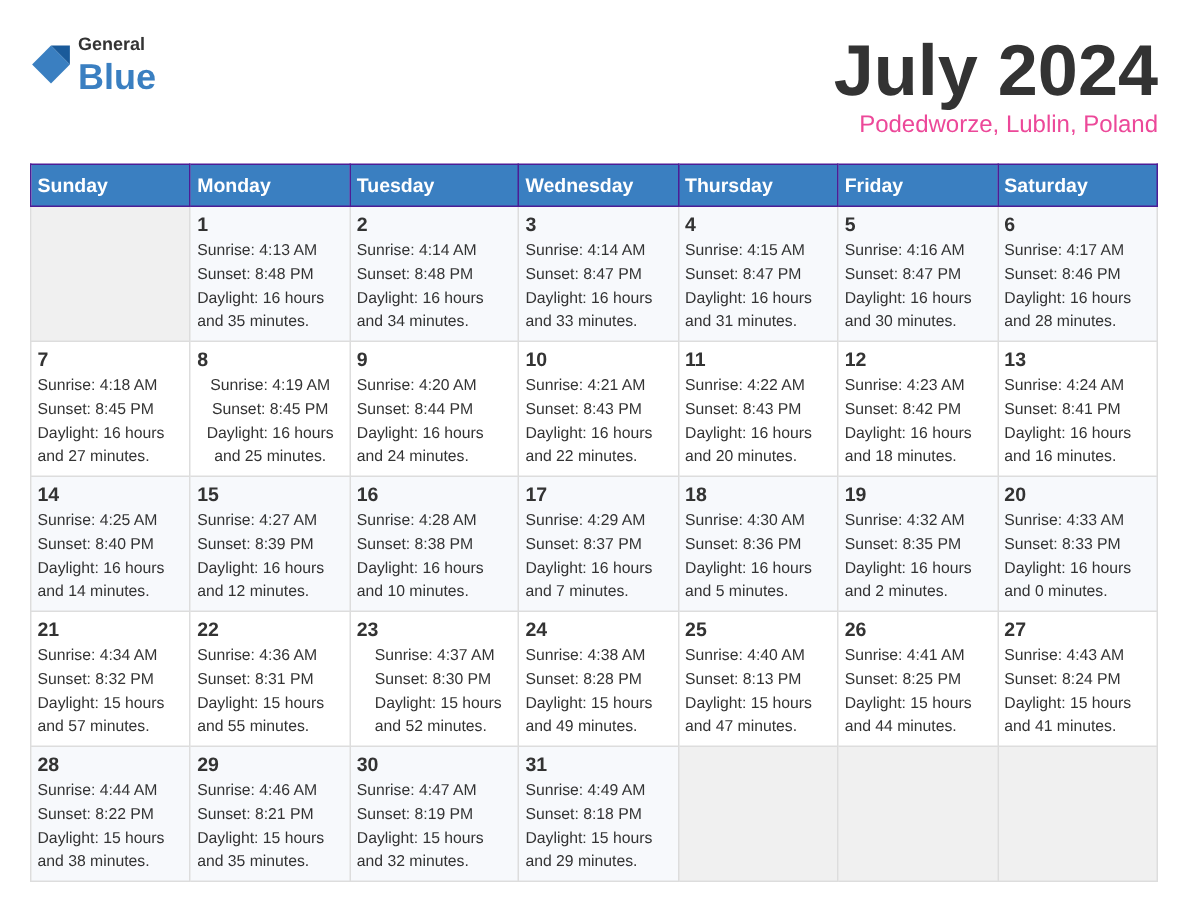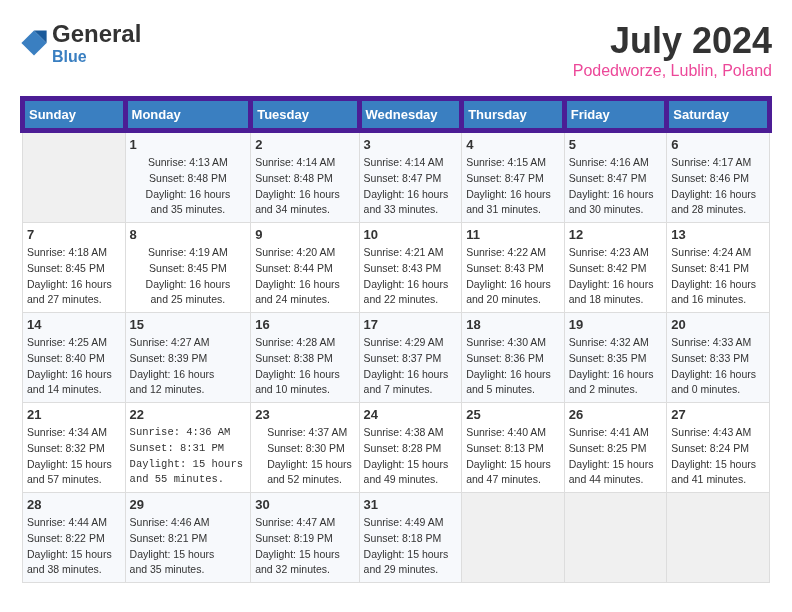--- a/index.html
+++ b/index.html
@@ -15,38 +15,38 @@
       justify-content: space-between;
       align-items: flex-start;
       margin-bottom: 16px;
     }
     .logo {
       display: flex;
       align-items: center;
       gap: 4px;
     }
     .logo-text-general {
+      font-size: 12px;
+      font-weight: bold;
+      color: #333;
+    }
+    .logo-text-blue {
       font-size: 24px;
-      font-weight: bold;
-      color: #333;
-    }
-    .logo-text-blue {
-      font-size: 16px;
       font-weight: bold;
       color: #3a7fc1;
     }
     .logo-icon {
       width: 28px;
       height: 28px;
     }
     .title-block {
       text-align: right;
     }
     .month-title {
-      font-size: 36px;
+      font-size: 48px;
       font-weight: bold;
       color: #333;
     }
     .location-title {
       font-size: 16px;
       color: #ec4899;
     }
     table {
       width: 100%;
       border-collapse: collapse;
@@ -54,21 +54,21 @@
     }
     thead tr {
       background-color: #3a7fc1;
       color: #fff;
     }
     thead th {
       padding: 6px 4px;
       text-align: left;
       font-size: 13px;
       font-weight: bold;
-      border: 5px solid #4c1d95;
+      border: 1px solid #4c1d95;
     }
     tbody tr {
       border-bottom: 1px solid #ccc;
     }
     tbody td {
       padding: 4px 4px;
       vertical-align: top;
       border: 1px solid #ddd;
       min-width: 100px;
       min-height: 70px;
@@ -125,21 +125,21 @@
         <th>Thursday</th>
         <th>Friday</th>
         <th>Saturday</th>
       </tr>
   </thead>
   <tbody id="calendar-body">
   <tr>
         <td class="empty-cell"></td>
         <td>
           <span class="day-number">1</span>
-          <div class="day-info" style="white-space: pre-line; text-align: center;">Sunrise: 4:13 AM
+          <div class="day-info" style="white-space: pre-line;">Sunrise: 4:13 AM
 Sunset: 8:48 PM
 Daylight: 16 hours
 and 35 minutes.</div>
         </td>
         <td>
           <span class="day-number">2</span>
           <div class="day-info" style="white-space: pre-line;">Sunrise: 4:14 AM
 Sunset: 8:48 PM
 Daylight: 16 hours
 and 34 minutes.</div>
@@ -278,21 +278,21 @@
       <tr>
         <td>
           <span class="day-number">21</span>
           <div class="day-info" style="white-space: pre-line;">Sunrise: 4:34 AM
 Sunset: 8:32 PM
 Daylight: 15 hours
 and 57 minutes.</div>
         </td>
         <td>
           <span class="day-number">22</span>
-          <div class="day-info" style="white-space: pre-line; font-family: Liberation Mono, monospace;">Sunrise: 4:36 AM
+          <div class="day-info" style="white-space: pre-line;">Sunrise: 4:36 AM
 Sunset: 8:31 PM
 Daylight: 15 hours
 and 55 minutes.</div>
         </td>
         <td>
           <span class="day-number">23</span>
           <div class="day-info" style="white-space: pre-line; margin-left: 12px;">Sunrise: 4:37 AM
 Sunset: 8:30 PM
 Daylight: 15 hours
 and 52 minutes.</div>

